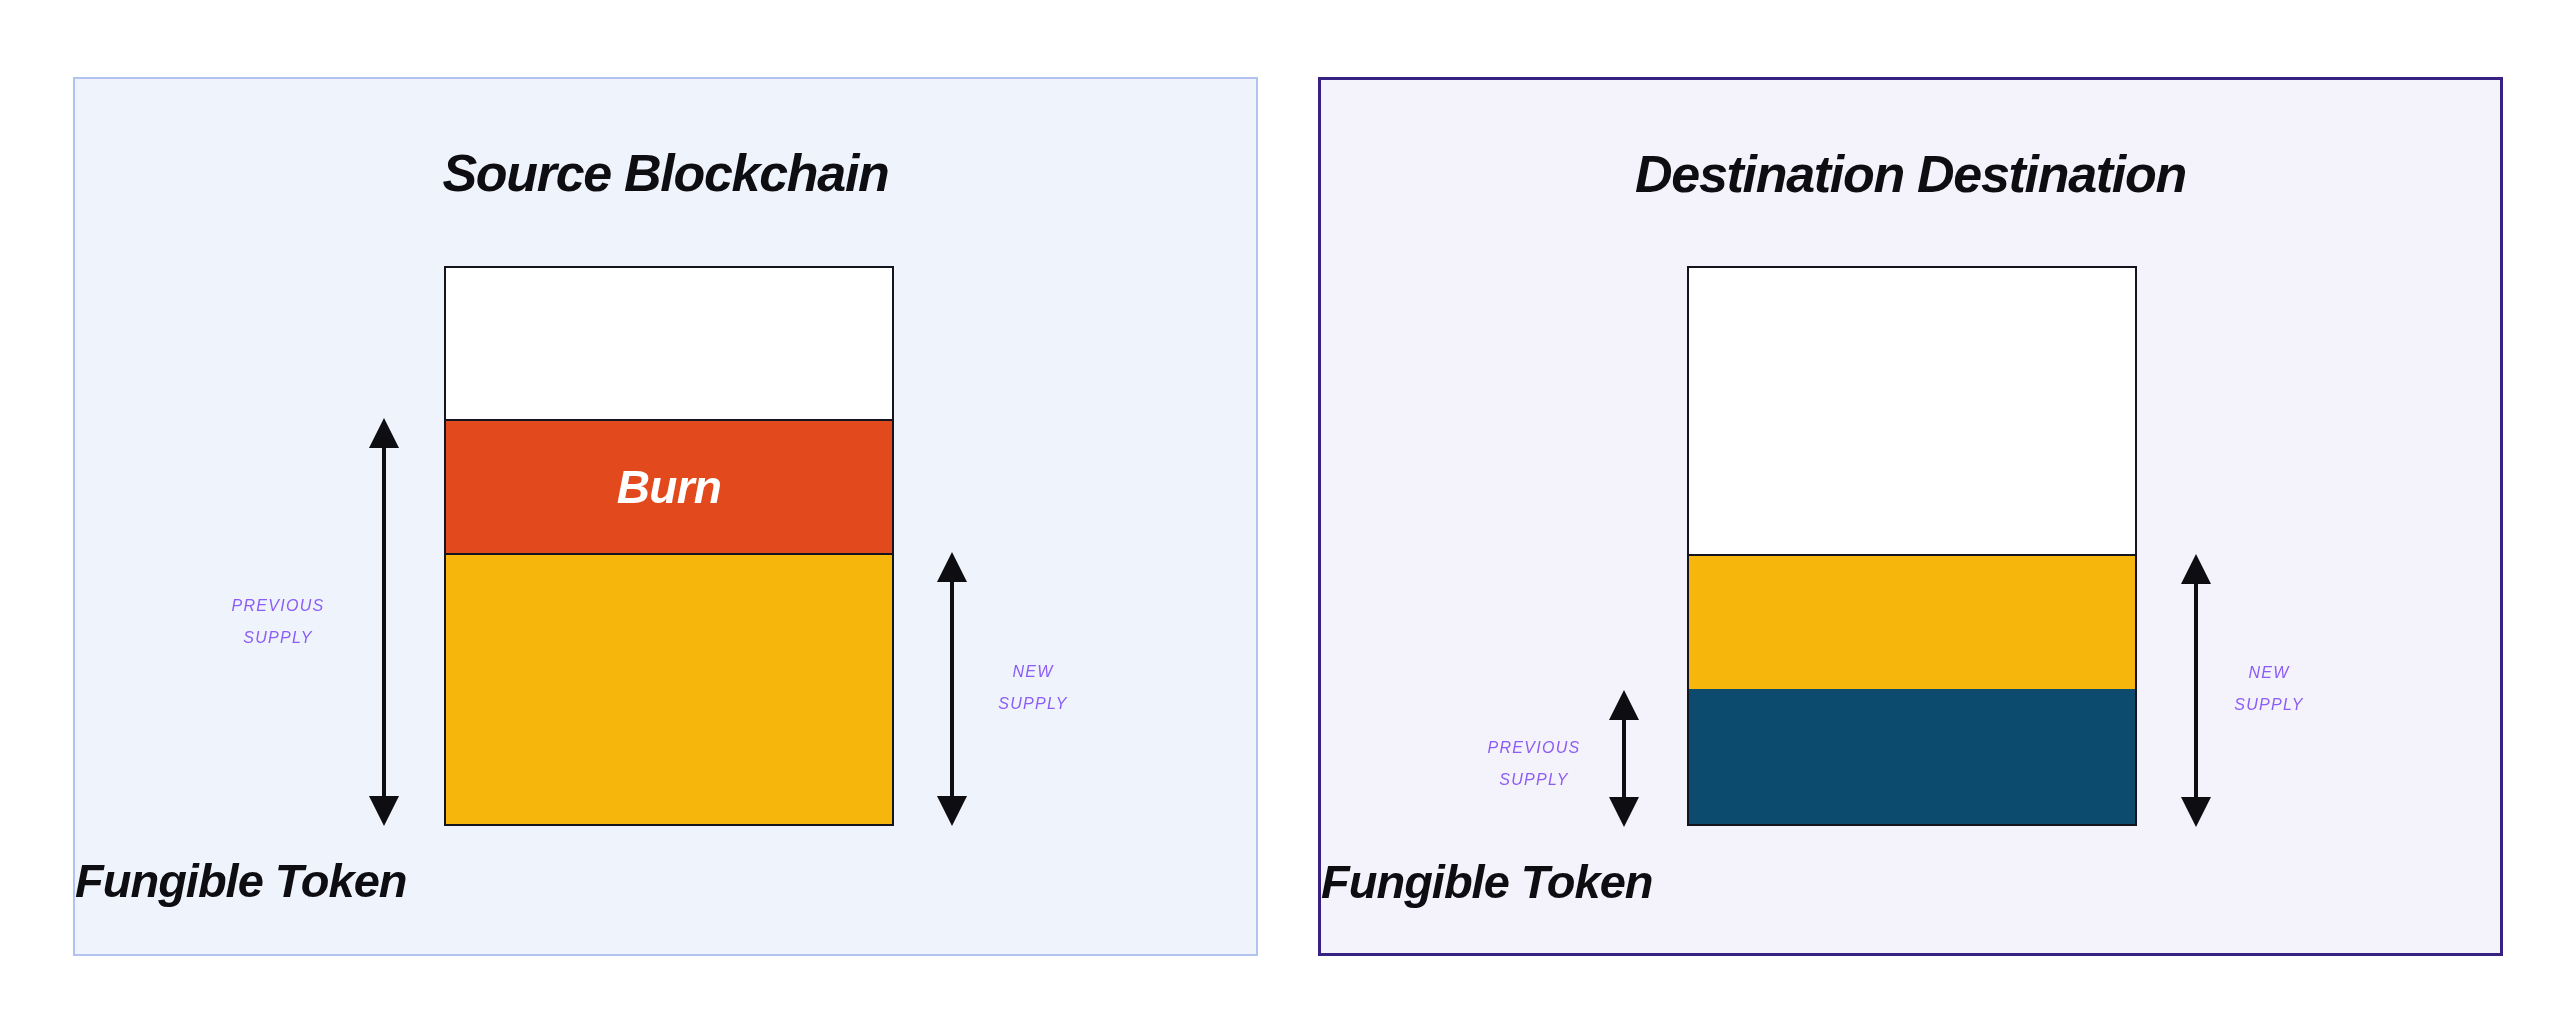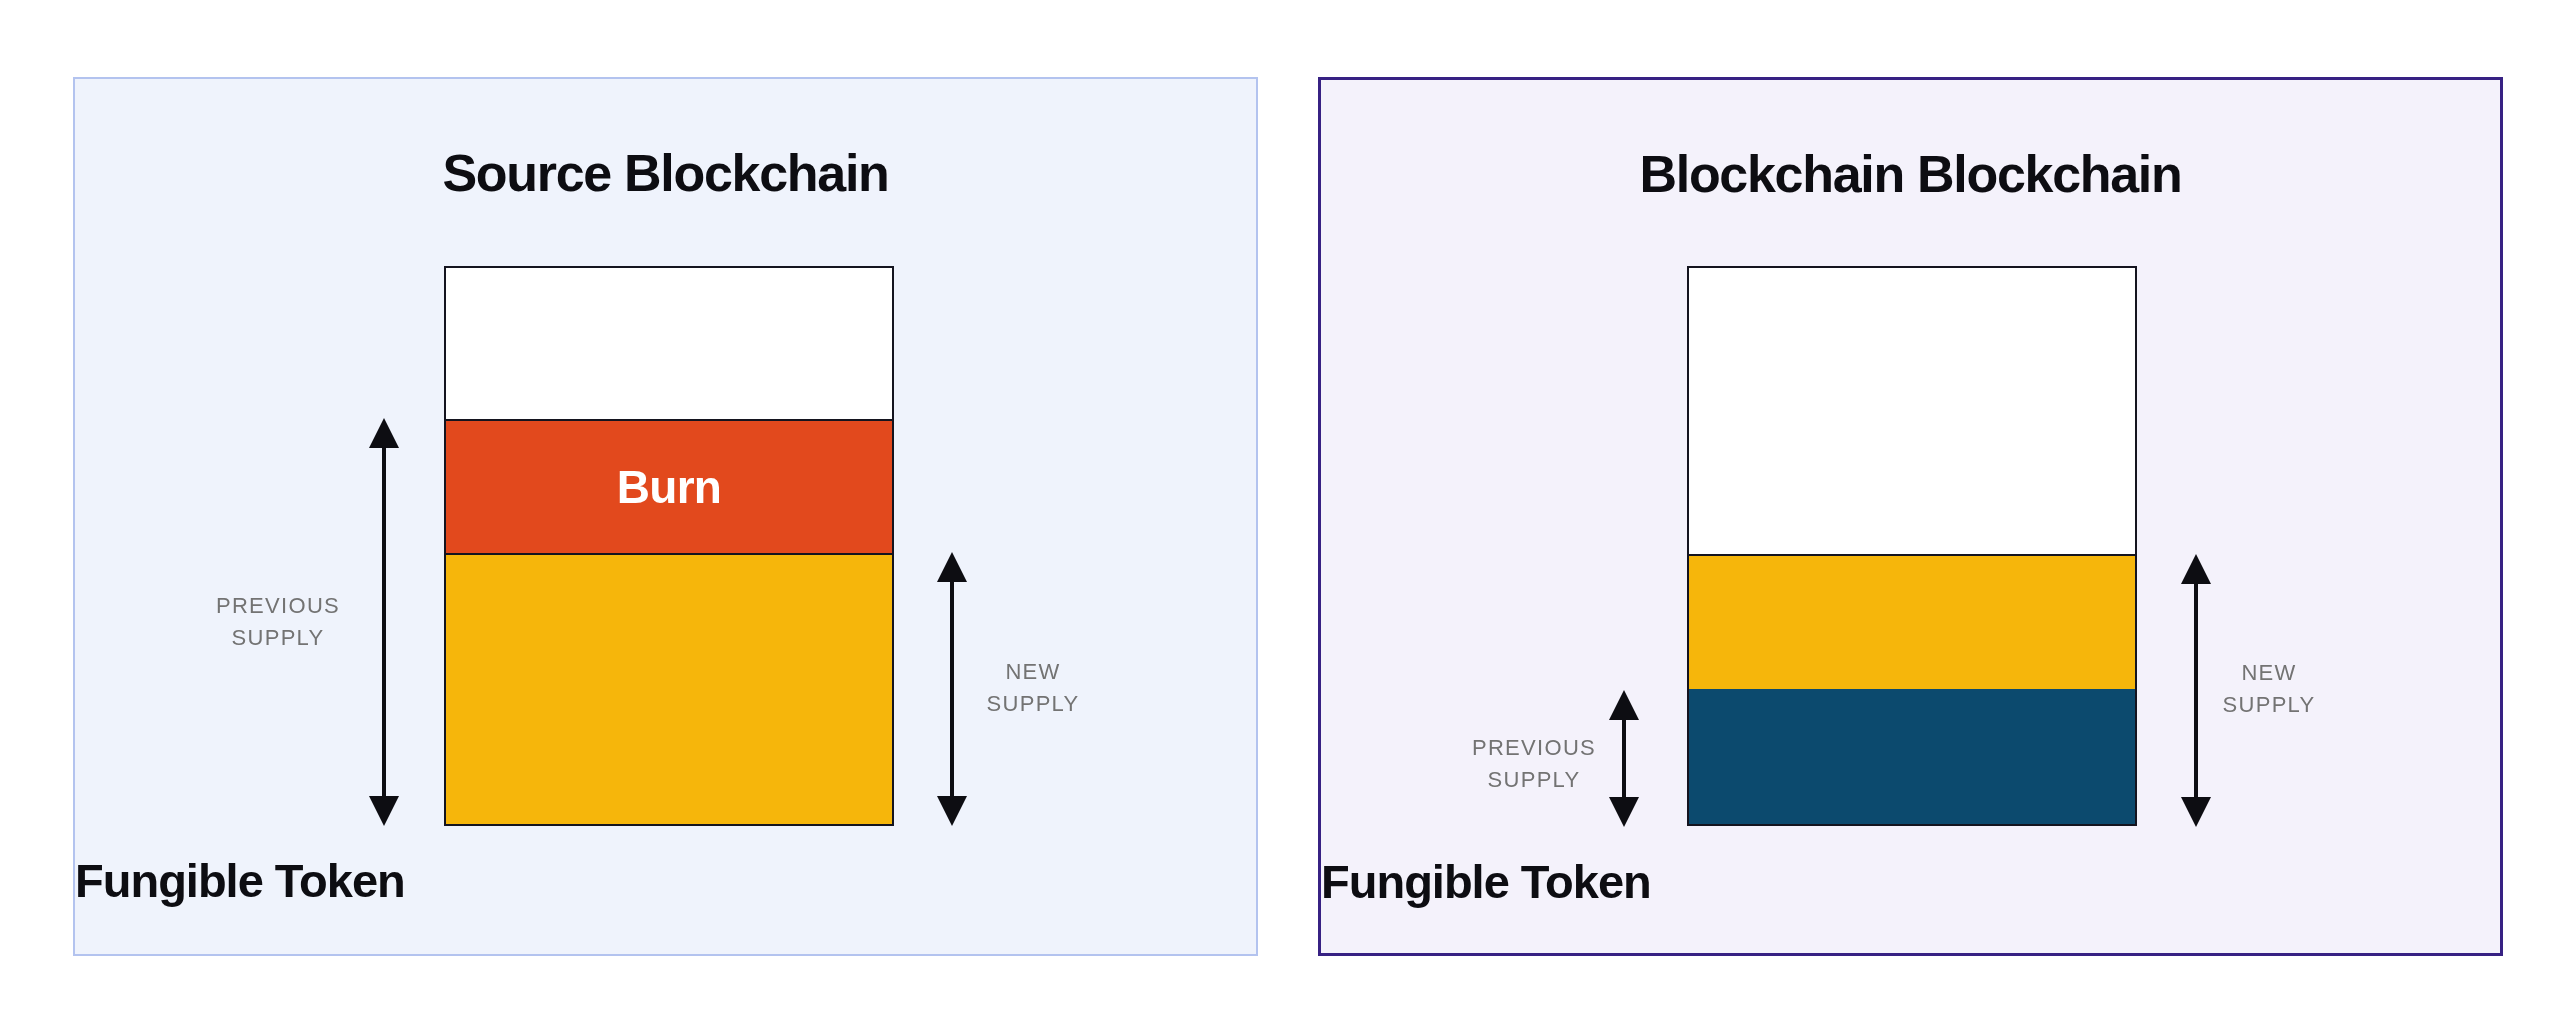--- a/index.html
+++ b/index.html
@@ -3,20 +3,21 @@
 <meta charset="utf-8">
 <style>
   html, body { margin: 0; padding: 0; background: #ffffff; }
   #canvas {
     position: relative;
     width: 2576px;
     height: 1033px;
     background: #ffffff;
     font-family: "Liberation Sans", "DejaVu Sans", sans-serif;
     overflow: hidden;
+    font-style: italic;
   }
 
   
   .panel {
     position: absolute;
     top: 77px;
     width: 1185px;
     height: 879px;
     box-sizing: border-box;
   }
@@ -101,25 +102,25 @@
   #src-new-arrow  { left: 862px; top: 473px; height: 274px; }
   
   #dst-prev-arrow { left: 288px;  top: 610px; height: 137px; }
   #dst-new-arrow  { left: 860px; top: 474px; height: 273px; }
 
   
   .measure {
     position: absolute;
     transform: translate(-50%, -50%);
     text-align: center;
-    font-size: 22px;
+    font-size: 16px;
     line-height: 32px;
     letter-spacing: 1.3px;
     font-weight: 400;
-    color: #737373;
+    color: #8b5cf6;
     white-space: nowrap;
   }
   #src-prev-label { left: 203px;  top: 543px; }
   #src-new-label  { left: 958px; top: 609px; }
   #dst-prev-label { left: 213px;  top: 684px; }
   #dst-new-label  { left: 948px; top: 609px; }
 </style>
 </head>
 <body>
 
@@ -159,21 +160,21 @@
     <div class="measure" id="src-new-label">
       <span style="display:block">NEW</span>
       <span style="display:block">SUPPLY</span>
     </div>
 
     <div class="panel-caption">Fungible Token</div>
   </div>
 
   <div class="panel" id="panel-destination" style="background: rgb(244, 242, 251); border-color: rgb(55, 33, 131);">
 
-    <div class="panel-title">Blockchain Blockchain</div>
+    <div class="panel-title">Destination Destination</div>
 
     <div class="bar">
       <div class="seg" style="height: 51.4%; background: rgb(255, 255, 255);">
         <span class="seg-label"></span>
       </div>
       <div class="seg" style="height: 24.3%; background: rgb(246, 182, 11);">
         <span class="seg-label"></span>
       </div>
     </div>
 

